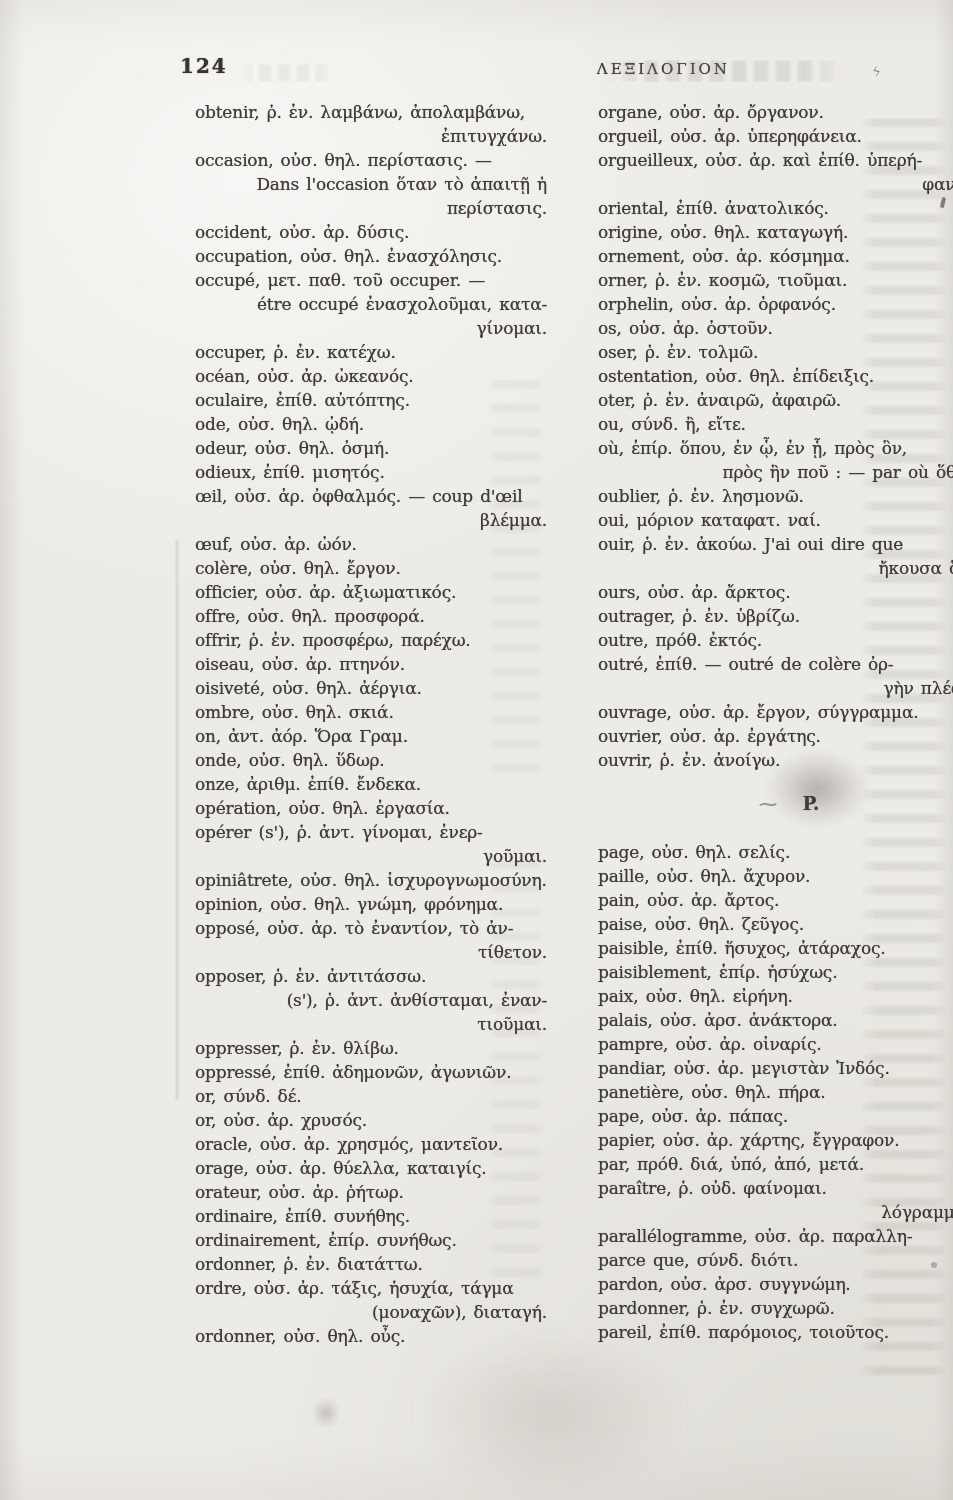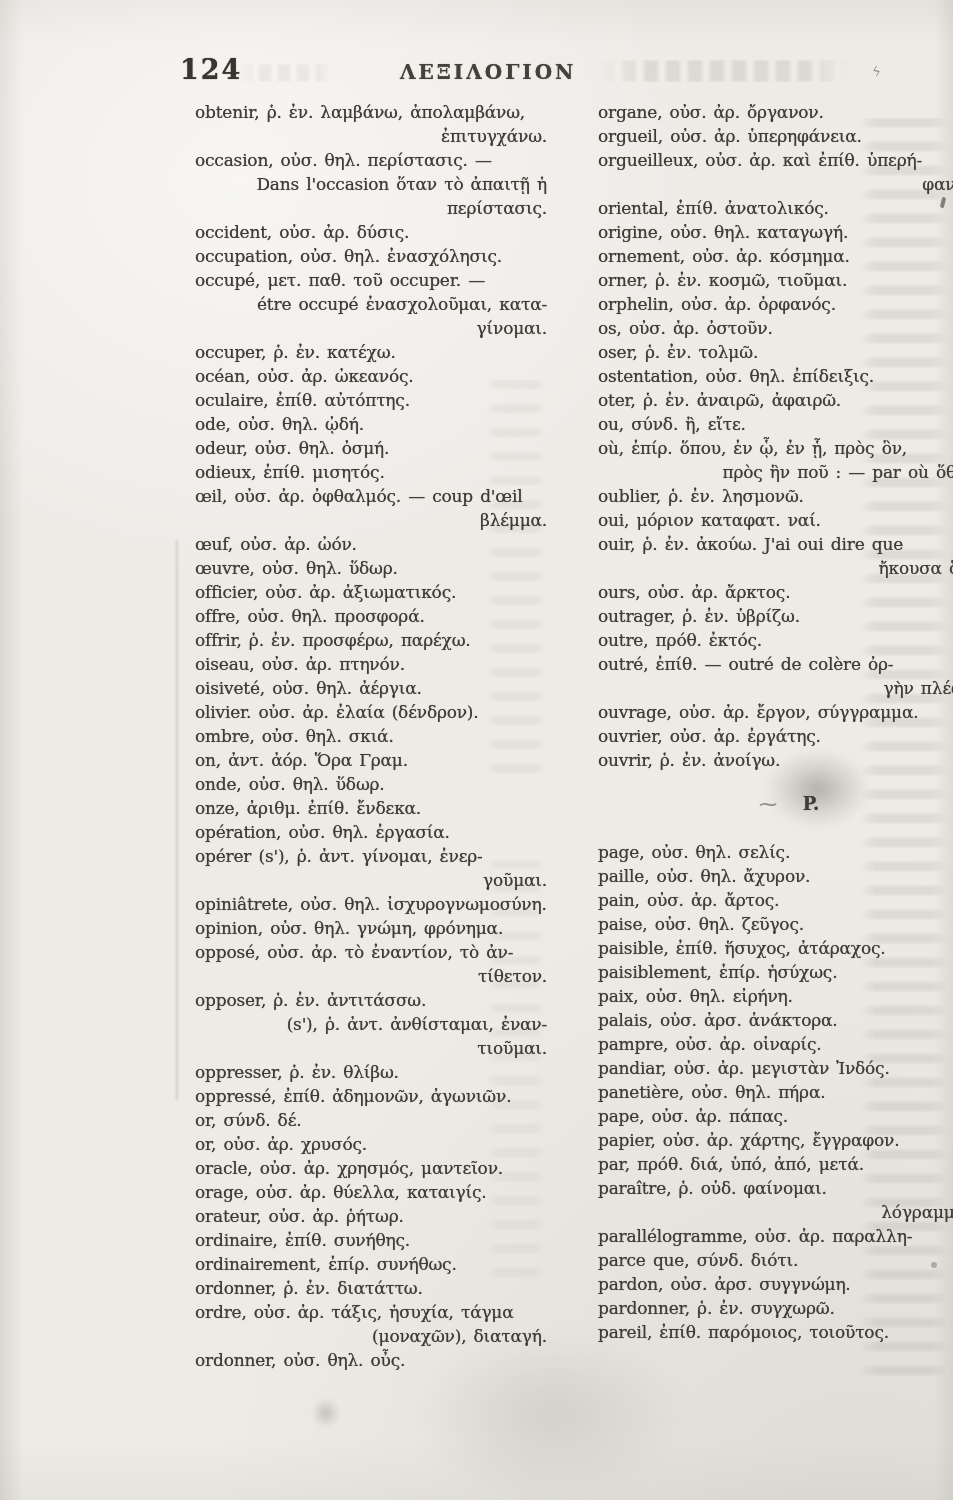--- a/index.html
+++ b/index.html
@@ -13,26 +13,26 @@
       linear-gradient(to right, rgba(168,163,155,0.28), transparent 2.5%),
       linear-gradient(to left, rgba(168,163,155,0.22), transparent 2%),
       linear-gradient(to bottom, rgba(196,192,185,0.22), transparent 3%),
       linear-gradient(to top, rgba(196,192,185,0.18), transparent 4%);
     overflow:hidden;
     font-family:"DejaVu Serif", serif;
     color:#3f3b35;
   }
   .pagenum{
     position:absolute;left:180px;top:54px;
-    font-size:27px;font-weight:bold;letter-spacing:2px;
+    font-size:20px;font-weight:bold;letter-spacing:2px;
     color:#38342e;text-shadow:0 0 1px rgba(56,52,46,0.9);
   }
   .running-head{
     position:absolute;left:400px;top:60px;width:330px;
-    text-align:left;font-size:20px;font-weight:bold;letter-spacing:3px;
+    text-align:right;font-size:15px;font-weight:normal;letter-spacing:3px;
     color:#45413a;text-shadow:0 0 0.8px rgba(69,65,58,0.85);
   }
   .margin-mark{
     position:absolute;left:872px;top:64px;
     font-size:13px;color:rgba(92,89,83,0.72);
     transform:rotate(12deg);
   }
   .col{position:absolute;top:100px;}
   .col.left{left:195px;width:352px;}
   .col.right{left:550px;width:382px;margin-left:48px;}
@@ -104,27 +104,26 @@
       <div class="line ind1">γίνομαι.</div>
       <div class="line">occuper, ῥ. ἐν. κατέχω.</div>
       <div class="line">océan, οὐσ. ἀρ. ὠκεανός.</div>
       <div class="line">oculaire, ἐπίθ. αὐτόπτης.</div>
       <div class="line">ode, οὐσ. θηλ. ᾠδή.</div>
       <div class="line">odeur, οὐσ. θηλ. ὀσμή.</div>
       <div class="line">odieux, ἐπίθ. μισητός.</div>
       <div class="line">œil, οὐσ. ἀρ. ὀφθαλμός. — coup d'œil</div>
       <div class="line ind1">βλέμμα.</div>
       <div class="line">œuf, οὐσ. ἀρ. ὠόν.</div>
-      <div class="line">œuvre, οὐσ. θηλ. ὕδωρ.</div>
+      <div class="line">colère, οὐσ. θηλ. ἔργον.</div>
       <div class="line">officier, οὐσ. ἀρ. ἀξιωματικός.</div>
       <div class="line">offre, οὐσ. θηλ. προσφορά.</div>
       <div class="line">offrir, ῥ. ἐν. προσφέρω, παρέχω.</div>
       <div class="line">oiseau, οὐσ. ἀρ. πτηνόν.</div>
       <div class="line">oisiveté, οὐσ. θηλ. ἀέργια.</div>
-      <div class="line">olivier. οὐσ. ἀρ. ἐλαία (δένδρον).</div>
       <div class="line">ombre, οὐσ. θηλ. σκιά.</div>
       <div class="line">on, ἀντ. ἀόρ. Ὅρα Γραμ.</div>
       <div class="line">onde, οὐσ. θηλ. ὕδωρ.</div>
       <div class="line">onze, ἀριθμ. ἐπίθ. ἔνδεκα.</div>
       <div class="line">opération, οὐσ. θηλ. ἐργασία.</div>
       <div class="line">opérer (s'), ῥ. ἀντ. γίνομαι, ἐνερ-</div>
       <div class="line ind1">γοῦμαι.</div>
       <div class="line">opiniâtrete, οὐσ. θηλ. ἰσχυρογνωμοσύνη.</div>
       <div class="line">opinion, οὐσ. θηλ. γνώμη, φρόνημα.</div>
       <div class="line">opposé, οὐσ. ἀρ. τὸ ἐναντίον, τὸ ἀν-</div>

